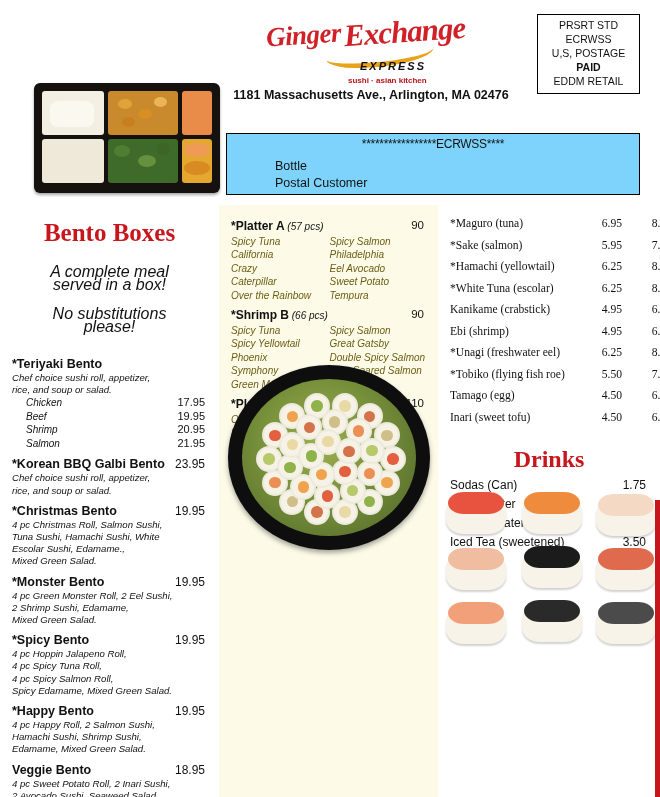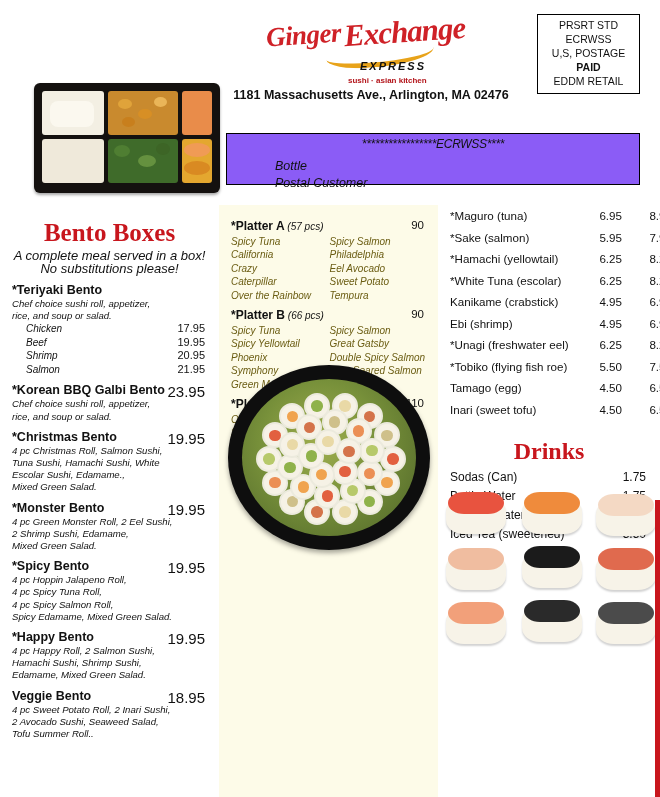--- a/index.html
+++ b/index.html
@@ -56,48 +56,48 @@
     position:absolute;left:226px;top:88px;width:290px;text-align:center;
     font-size:12.5px;font-weight:bold;color:#111;
   }
   .prsrt{
     position:absolute;left:537px;top:14px;width:103px;height:80px;
     border:1px solid #000;background:#fff;
     text-align:center;font-size:10.5px;line-height:14px;padding-top:3px;
     box-sizing:border-box;
   }
   .ecrwss-box{
-    position:absolute;left:226px;top:133px;width:414px;height:52px;
-    border:1px solid #000;background:#8b5cf6;box-sizing:border-box;font-style:italic;
+    position:absolute;left:226px;top:133px;width:414px;height:62px;
+    border:1px solid #000;background:#7dd3fc;box-sizing:border-box;
   }
   .ecrwss-stars{text-align:center;font-size:12px;padding-top:3px;letter-spacing:-.3px;}
   .ecrwss-l1{position:absolute;left:48px;top:25px;font-size:12.5px;}
   .ecrwss-l2{position:absolute;left:48px;top:42px;font-size:12.5px;}
 
   
   .col-bento{position:absolute;left:0;top:205px;width:219px;height:592px;background:#fff;}
   .col-platters{position:absolute;left:219px;top:205px;width:219px;height:592px;background:#fdfbe8;}
   .col-sushi{position:absolute;left:438px;top:205px;width:222px;height:592px;background:#fff;}
 
   .sec-title{
     font-family:"Liberation Serif",serif;font-weight:bold;color:#c8161d;
     text-align:center;font-size:25px;margin:0;padding:14px 0 2px 0;
   }
   .sec-title.sushi{text-align:left;padding-left:14px;}
   .pcs{font-size:13px;color:#111;font-weight:bold;font-family:"Liberation Sans",sans-serif;}
   .sec-sub{
-    text-align:center;font-style:italic;font-size:13px;color:#111;line-height:13px;
-    margin:0;padding:0 12px;
+    text-align:center;font-style:italic;font-size:16px;color:#111;line-height:13px;
+    margin:16px;padding:0 12px;
   }
 
   
   .bl{padding:8px 10px 0 12px;font-size:11px;}
   .b-item{margin-bottom:7px;position:relative;}
   .b-name{font-weight:bold;font-size:12.5px;display:inline-block;}
-  .b-price{position:absolute;right:4px;top:0;font-size:15px;}
+  .b-price{position:absolute;right:4px;top:0;font-size:12px;}
   .b-desc{font-style:italic;font-size:9.6px;line-height:12.2px;color:#111;margin-top:1px;}
   .b-sub{position:relative;font-style:italic;font-size:10px;padding-left:14px;line-height:13.5px;}
   .b-sub span.p{position:absolute;right:4px;font-style:normal;font-size:11px;}
 
   
   .pl{padding:8px 10px 0 12px;font-size:11px;}
   .p-head{position:relative;font-weight:bold;font-size:12px;margin-top:6px;color:#111;}
   .p-head .cnt{font-weight:normal;font-style:italic;font-size:10px;}
   .p-head .pp{position:absolute;right:4px;top:0;font-weight:normal;font-size:11.5px;}
   .p-grid{display:flex;margin-top:2px;}
@@ -121,21 +121,21 @@
   .s-head{position:relative;height:34px;}
   .s-col1{position:absolute;left:130px;top:0;width:44px;text-align:center;}
   .s-col2{position:absolute;left:178px;top:0;width:46px;text-align:center;}
   .s-sm{font-size:9px;font-style:italic;display:block;}
   .s-lb{font-size:10px;font-weight:bold;letter-spacing:.3px;}
   .s-list{padding:0 8px 0 12px;}
   .s-row{position:absolute;font-size:11.6px;}
   .s-row .n{position:absolute;left:0;white-space:nowrap;}
   .s-row .a{position:absolute;left:138px;width:34px;text-align:right;}
   .s-row .b{position:absolute;left:188px;width:34px;text-align:right;}
-  .s-wrap{position:relative;height:225px;margin-top:4px;}
+  .s-wrap{position:relative;height:225px;margin-top:12px;font-family:Liberation Serif, serif;}
 
   
   .nigiri-grid{position:absolute;left:446px;top:498px;width:210px;height:150px;}
   .nig{position:absolute;width:60px;height:36px;border-radius:18px/14px;
        background:#f7f3e8;box-shadow:0 2px 2px rgba(0,0,0,.18);}
   .nig .top{position:absolute;left:2px;top:-6px;width:56px;height:22px;border-radius:16px/11px;}
 
   
   .drinks-title{
     font-family:"Liberation Serif",serif;font-weight:bold;color:#c8161d;
@@ -227,21 +227,21 @@
             <div>Caterpillar</div>
             <div>Over the Rainbow</div>
           </div>
           <div class="c">
             <div>Spicy Salmon</div>
             <div>Philadelphia</div>
             <div>Eel Avocado</div>
             <div>Sweet Potato Tempura</div>
           </div>
         </div>
-        <div class="p-head"><span>*Platter B</span><span class="cnt"> (66 pcs)</span><span class="pp">90</span></div>
+        <div class="p-head"><span>*Shrimp B</span><span class="cnt"> (66 pcs)</span><span class="pp">90</span></div>
         <div class="p-grid">
           <div class="c">
             <div>Spicy Tuna</div>
             <div>Spicy Yellowtail</div>
             <div>Phoenix</div>
             <div>Symphony</div>
             <div>Green Monster</div>
           </div>
           <div class="c">
             <div>Spicy Salmon</div>

